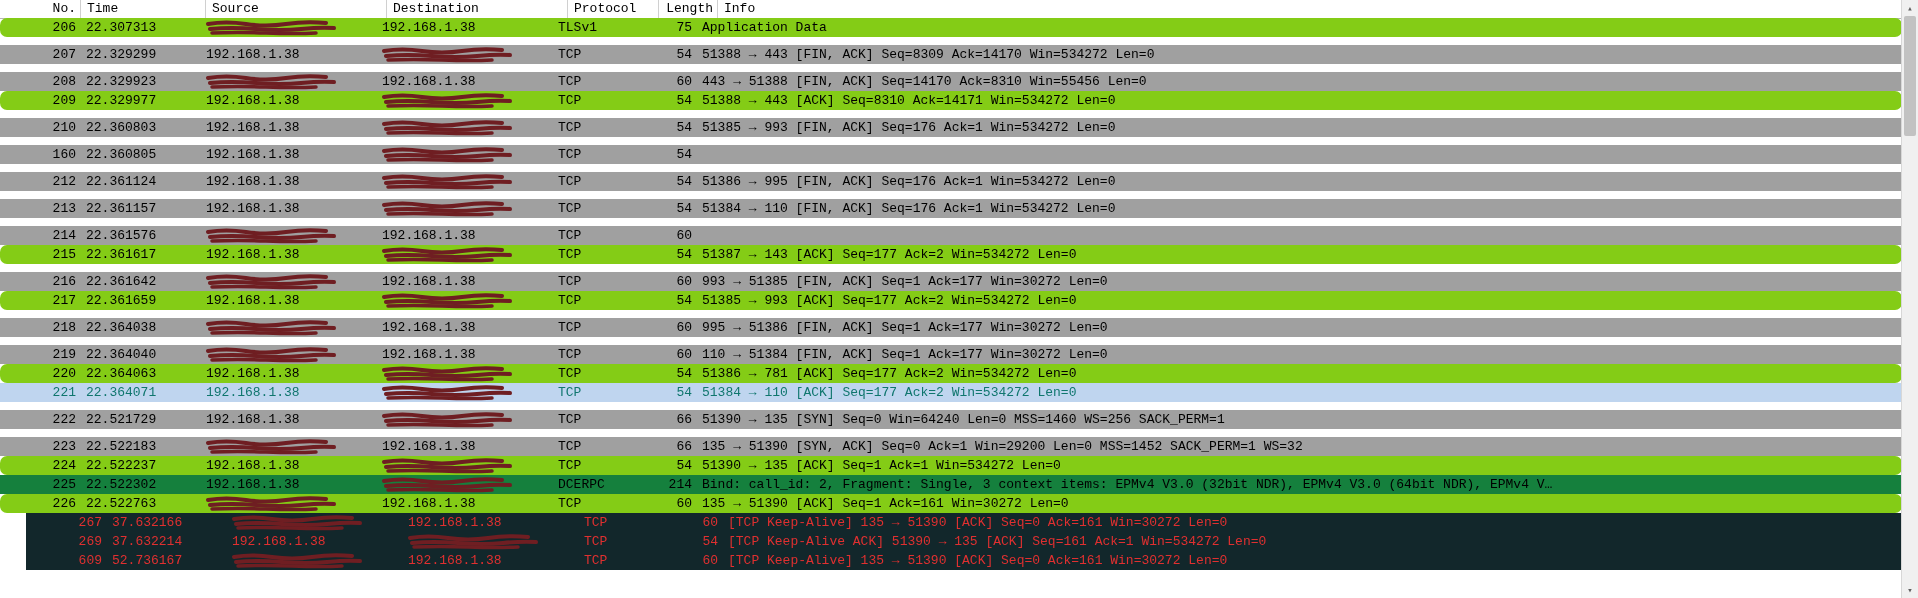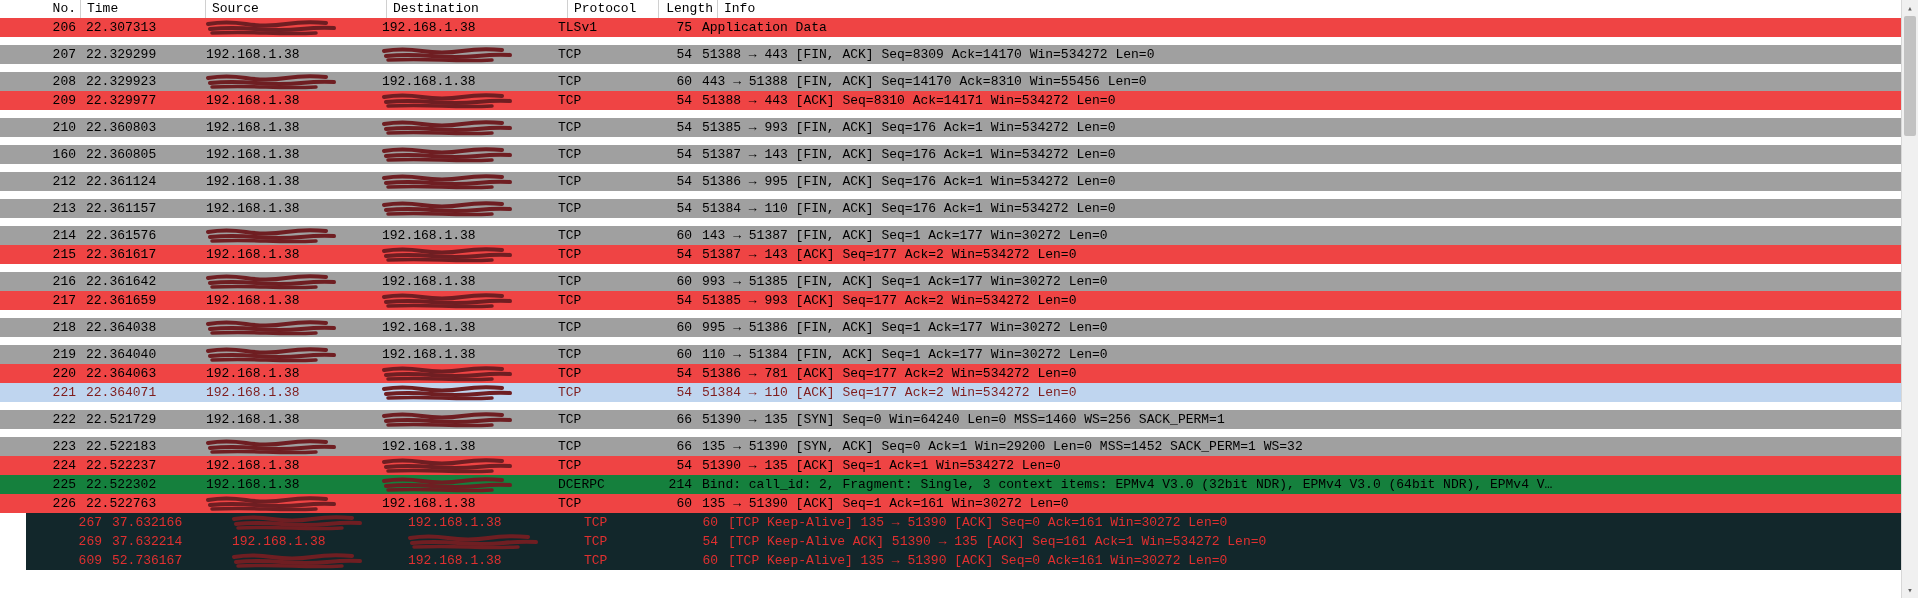--- a/index.html
+++ b/index.html
@@ -10,23 +10,23 @@
   .row{display:flex;height:19px;line-height:19px;white-space:nowrap;}
   .row .cell{padding-left:6px;overflow:hidden;}
   .c-no{width:70px;text-align:right;padding-right:4px;}
   .c-time{width:114px;}
   .c-src{width:170px;}
   .c-dst{width:170px;}
   .c-proto{width:80px;}
   .c-len{width:48px;text-align:right;padding-right:4px;}
   .c-info{flex:1;}
   
-  .t-lav   {background:#ef4444;color:#000;}
+  .t-lav   {background:#84cc16;color:#000;border-radius:7px;}
   .t-gray  {background:#a0a0a0;color:#000;margin-top:8px;}
-  .t-lblue {background:#bfd5ef;color:#7f1d1d;}
+  .t-lblue {background:#bfd5ef;color:#0f766e;}
   .t-purp  {background:#15803d;color:#000;}
   .t-dark  {background:#12272b;color:#e03030;margin-left:26px;}
   
   .redact{position:relative;display:inline-block;width:130px;height:14px;vertical-align:middle;}
   .redact svg{position:absolute;top:-2px;left:0;}
   
   .sb{position:absolute;top:0;right:0;width:16px;height:100%;background:#f0f0f0;border-left:1px solid #d7d7d7;}
   .sb .up,.sb .dn{height:16px;background:#f0f0f0;display:flex;align-items:center;justify-content:center;font-size:9px;color:#606060;}
   .sb .dn{position:absolute;bottom:0;width:100%;}
   .sb .thumb{position:absolute;top:16px;left:2px;right:2px;height:120px;background:#c2c2c2;border-radius:2px;}
@@ -116,21 +116,20 @@
         <div class="cell c-no">160</div>
         <div class="cell c-time">22.360805</div>
         <div class="cell c-src"><span>192.168.1.38</span></div>
         <div class="cell c-dst"><span class="redact"><svg width="140" height="18" viewBox="0 0 140 18">
               <path d="M2 5 Q20 2 40 5 T80 5 T120 4" stroke="#6f1e22" stroke-width="4" fill="none" stroke-linecap="round"></path>
               <path d="M4 10 Q25 8 50 10 T95 10 T128 9" stroke="#6f1e22" stroke-width="4" fill="none" stroke-linecap="round"></path>
               <path d="M6 14 Q30 13 60 14 T110 14" stroke="#6f1e22" stroke-width="3.5" fill="none" stroke-linecap="round"></path>
             </svg></span></div>
         <div class="cell c-proto">TCP</div>
         <div class="cell c-len">54</div>
-        <div class="cell c-info">51387 → 143 [FIN, ACK] Seq=176 Ack=1 Win=534272 Len=0</div>
       </div>
       <div class="row t-gray">
         <div class="cell c-no">212</div>
         <div class="cell c-time">22.361124</div>
         <div class="cell c-src"><span>192.168.1.38</span></div>
         <div class="cell c-dst"><span class="redact"><svg width="140" height="18" viewBox="0 0 140 18">
               <path d="M2 5 Q20 2 40 5 T80 5 T120 4" stroke="#6f1e22" stroke-width="4" fill="none" stroke-linecap="round"></path>
               <path d="M4 10 Q25 8 50 10 T95 10 T128 9" stroke="#6f1e22" stroke-width="4" fill="none" stroke-linecap="round"></path>
               <path d="M6 14 Q30 13 60 14 T110 14" stroke="#6f1e22" stroke-width="3.5" fill="none" stroke-linecap="round"></path>
             </svg></span></div>
@@ -155,21 +154,20 @@
         <div class="cell c-no">214</div>
         <div class="cell c-time">22.361576</div>
         <div class="cell c-src"><span class="redact"><svg width="140" height="18" viewBox="0 0 140 18">
               <path d="M2 5 Q20 2 40 5 T80 5 T120 4" stroke="#6f1e22" stroke-width="4" fill="none" stroke-linecap="round"></path>
               <path d="M4 10 Q25 8 50 10 T95 10 T128 9" stroke="#6f1e22" stroke-width="4" fill="none" stroke-linecap="round"></path>
               <path d="M6 14 Q30 13 60 14 T110 14" stroke="#6f1e22" stroke-width="3.5" fill="none" stroke-linecap="round"></path>
             </svg></span></div>
         <div class="cell c-dst"><span>192.168.1.38</span></div>
         <div class="cell c-proto">TCP</div>
         <div class="cell c-len">60</div>
-        <div class="cell c-info">143 → 51387 [FIN, ACK] Seq=1 Ack=177 Win=30272 Len=0</div>
       </div>
       <div class="row t-lav">
         <div class="cell c-no">215</div>
         <div class="cell c-time">22.361617</div>
         <div class="cell c-src"><span>192.168.1.38</span></div>
         <div class="cell c-dst"><span class="redact"><svg width="140" height="18" viewBox="0 0 140 18">
               <path d="M2 5 Q20 2 40 5 T80 5 T120 4" stroke="#6f1e22" stroke-width="4" fill="none" stroke-linecap="round"></path>
               <path d="M4 10 Q25 8 50 10 T95 10 T128 9" stroke="#6f1e22" stroke-width="4" fill="none" stroke-linecap="round"></path>
               <path d="M6 14 Q30 13 60 14 T110 14" stroke="#6f1e22" stroke-width="3.5" fill="none" stroke-linecap="round"></path>
             </svg></span></div>

